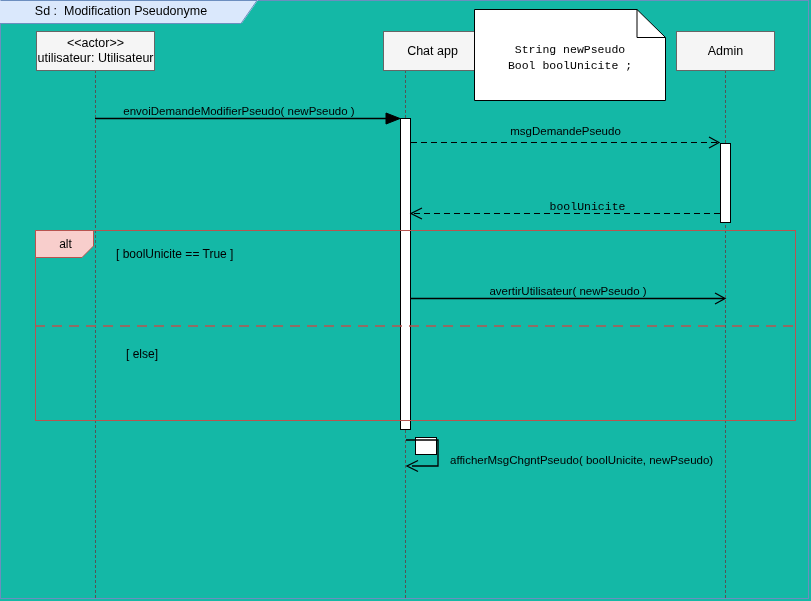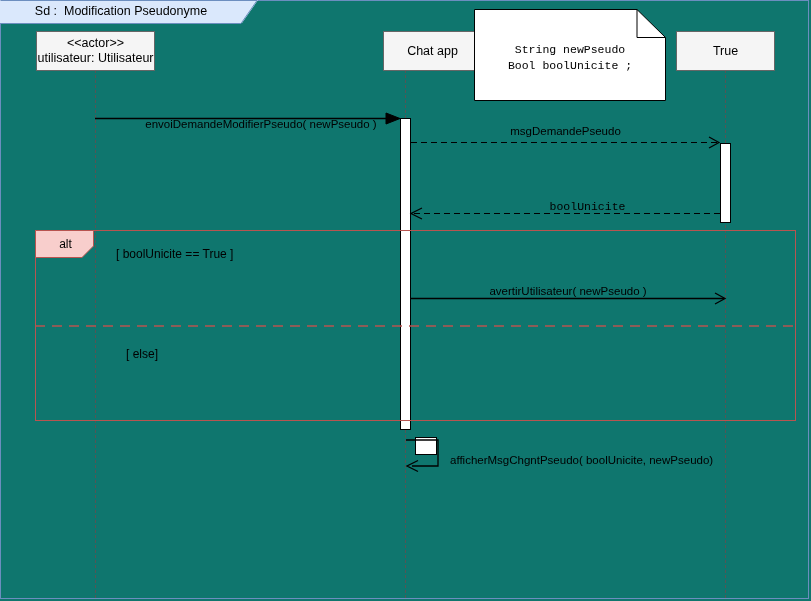--- a/index.html
+++ b/index.html
@@ -7,21 +7,21 @@
     padding: 0;
     background: #ffffff;
   }
   body {
     font-family: "Liberation Sans", sans-serif;
   }
   #canvas {
     position: relative;
     width: 811px;
     height: 601px;
-    background: #0f766e;
+    background: #14b8a6;
     overflow: hidden;
   }
   .abs { position: absolute; }
 
   
   .sd-frame {
     left: 0px; top: 0px;
     width: 809px; height: 599px;
     border: 1px solid #6c8ebf;
     box-sizing: border-box;
@@ -140,35 +140,35 @@
   <div class="abs ll-box" style="left:36px; top:31px; width:119px; height:40px;">
     <span>&lt;&lt;actor&gt;&gt;</span>
     <span>utilisateur: Utilisateur</span>
   </div>
 
   <div class="abs ll-box" style="left:356px; top:31px; width:99px; height:40px;margin-left:27px;">
     <span>Chat app</span>
   </div>
 
   <div class="abs ll-box" style="left:676px; top:31px; width:99px; height:40px;">
-    <span>True</span>
+    <span>Admin</span>
   </div>
 
   <svg class="abs" style="left:474px; top:9px;" width="192" height="92">
     <path d="M 0.5 0.5 L 163 0.5 L 191.5 28.5 L 191.5 91.5 L 0.5 91.5 Z" fill="#ffffff" stroke="#000000" stroke-width="1"></path>
     <path d="M 163 0.5 L 163 28.5 L 191.5 28.5" fill="none" stroke="#000000" stroke-width="1"></path>
   </svg>
   <div class="abs note-text" style="left:474px; top:42px; width:192px;">String newPseudo</div>
   <div class="abs note-text" style="left:474px; top:58px; width:192px;">Bool boolUnicite ;</div>
 
   <div class="abs activation" style="left:400px; top:118px; width:11px; height:312px;"></div>
   <div class="abs activation" style="left:720px; top:143px; width:11px; height:80px;"></div>
   <div class="abs activation" style="left:415px; top:437px; width:22px; height:18px;"></div>
 
-  <div class="abs msg-label" style="left:106px; top:104px; width:310px;margin-top:13px;">envoiDemandeModifierPseudo( newPseudo )</div>
+  <div class="abs msg-label" style="left:84px; top:104px; width:310px;">envoiDemandeModifierPseudo( newPseudo )</div>
   <svg class="abs" style="left:95px; top:112px;" width="310" height="14">
     <line x1="0" y1="6.5" x2="303" y2="6.5" stroke="#000000" stroke-width="1.4"></line>
     <path d="M 305 6.5 L 291 1 L 291 12 Z" fill="#000000" stroke="#000000" stroke-width="1"></path>
   </svg>
 
   <div class="abs msg-label" style="left:411px; top:124px; width:309px;">msgDemandePseudo</div>
   <svg class="abs" style="left:411px; top:136px;" width="312" height="14">
     <line x1="0" y1="6.5" x2="307" y2="6.5" stroke="#000000" stroke-width="1.2" stroke-dasharray="6 4"></line>
     <path d="M 298 1 L 308 6.5 L 298 12" fill="none" stroke="#000000" stroke-width="1.2"></path>
   </svg>

